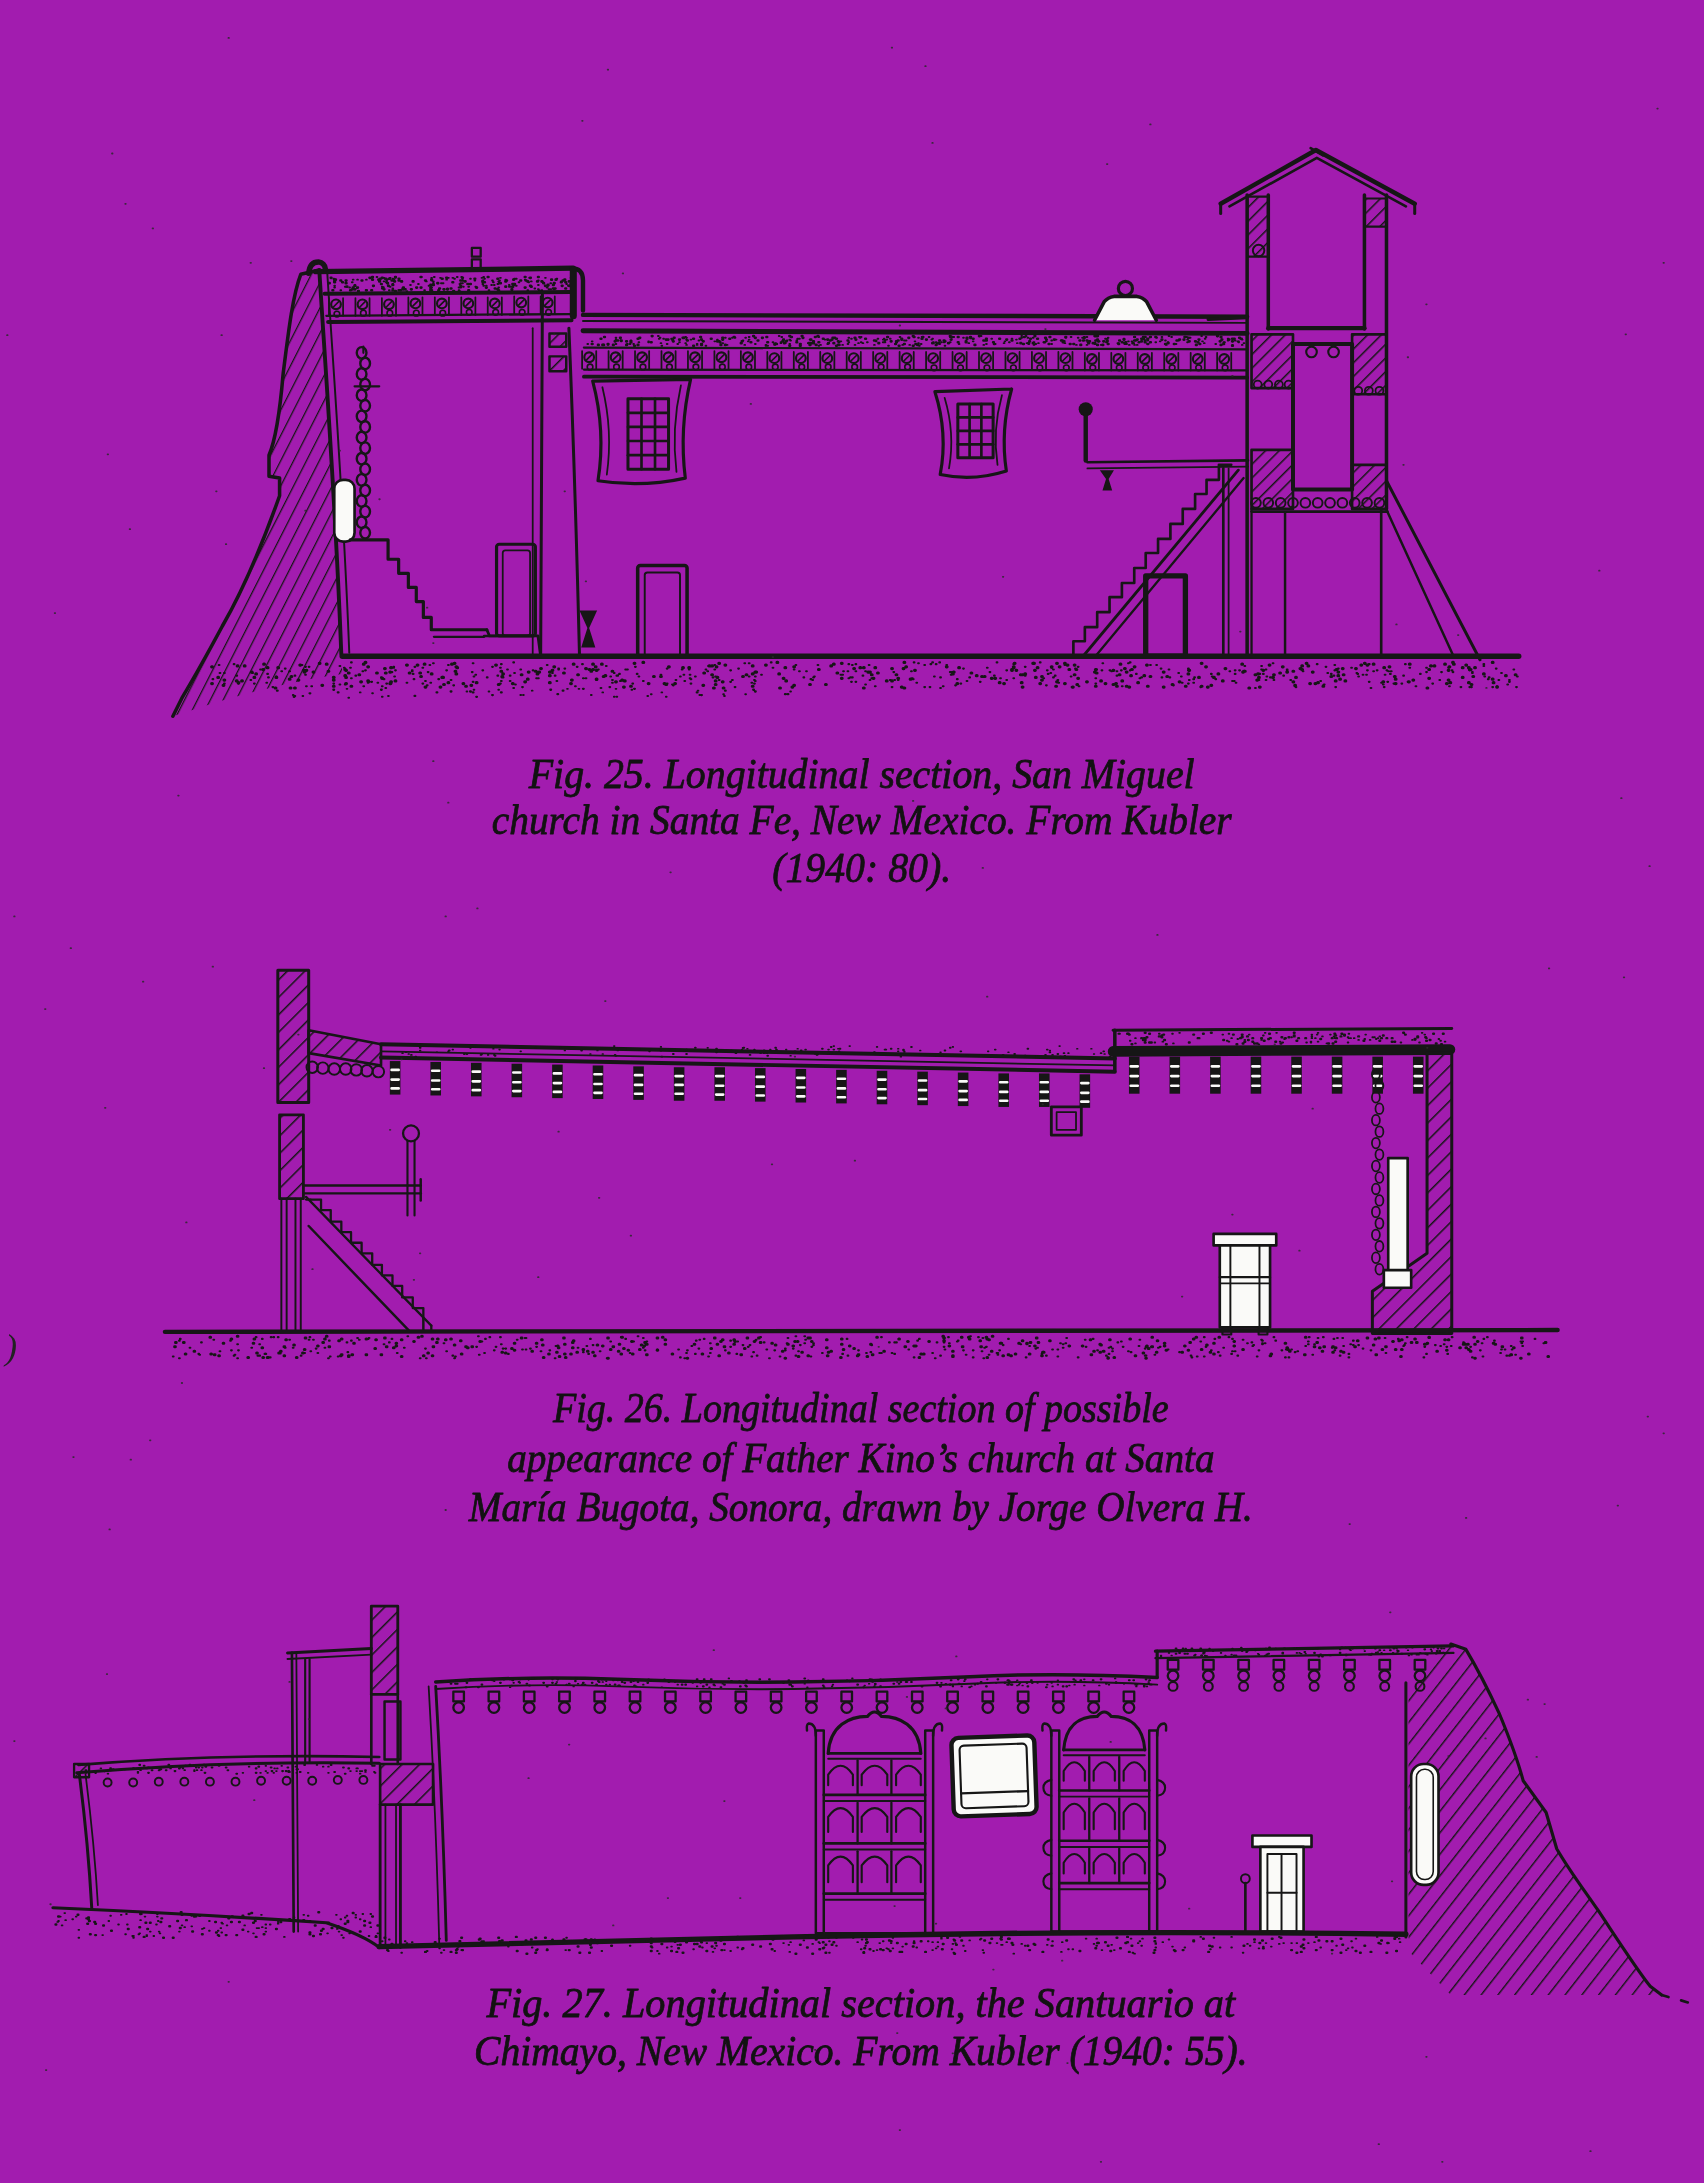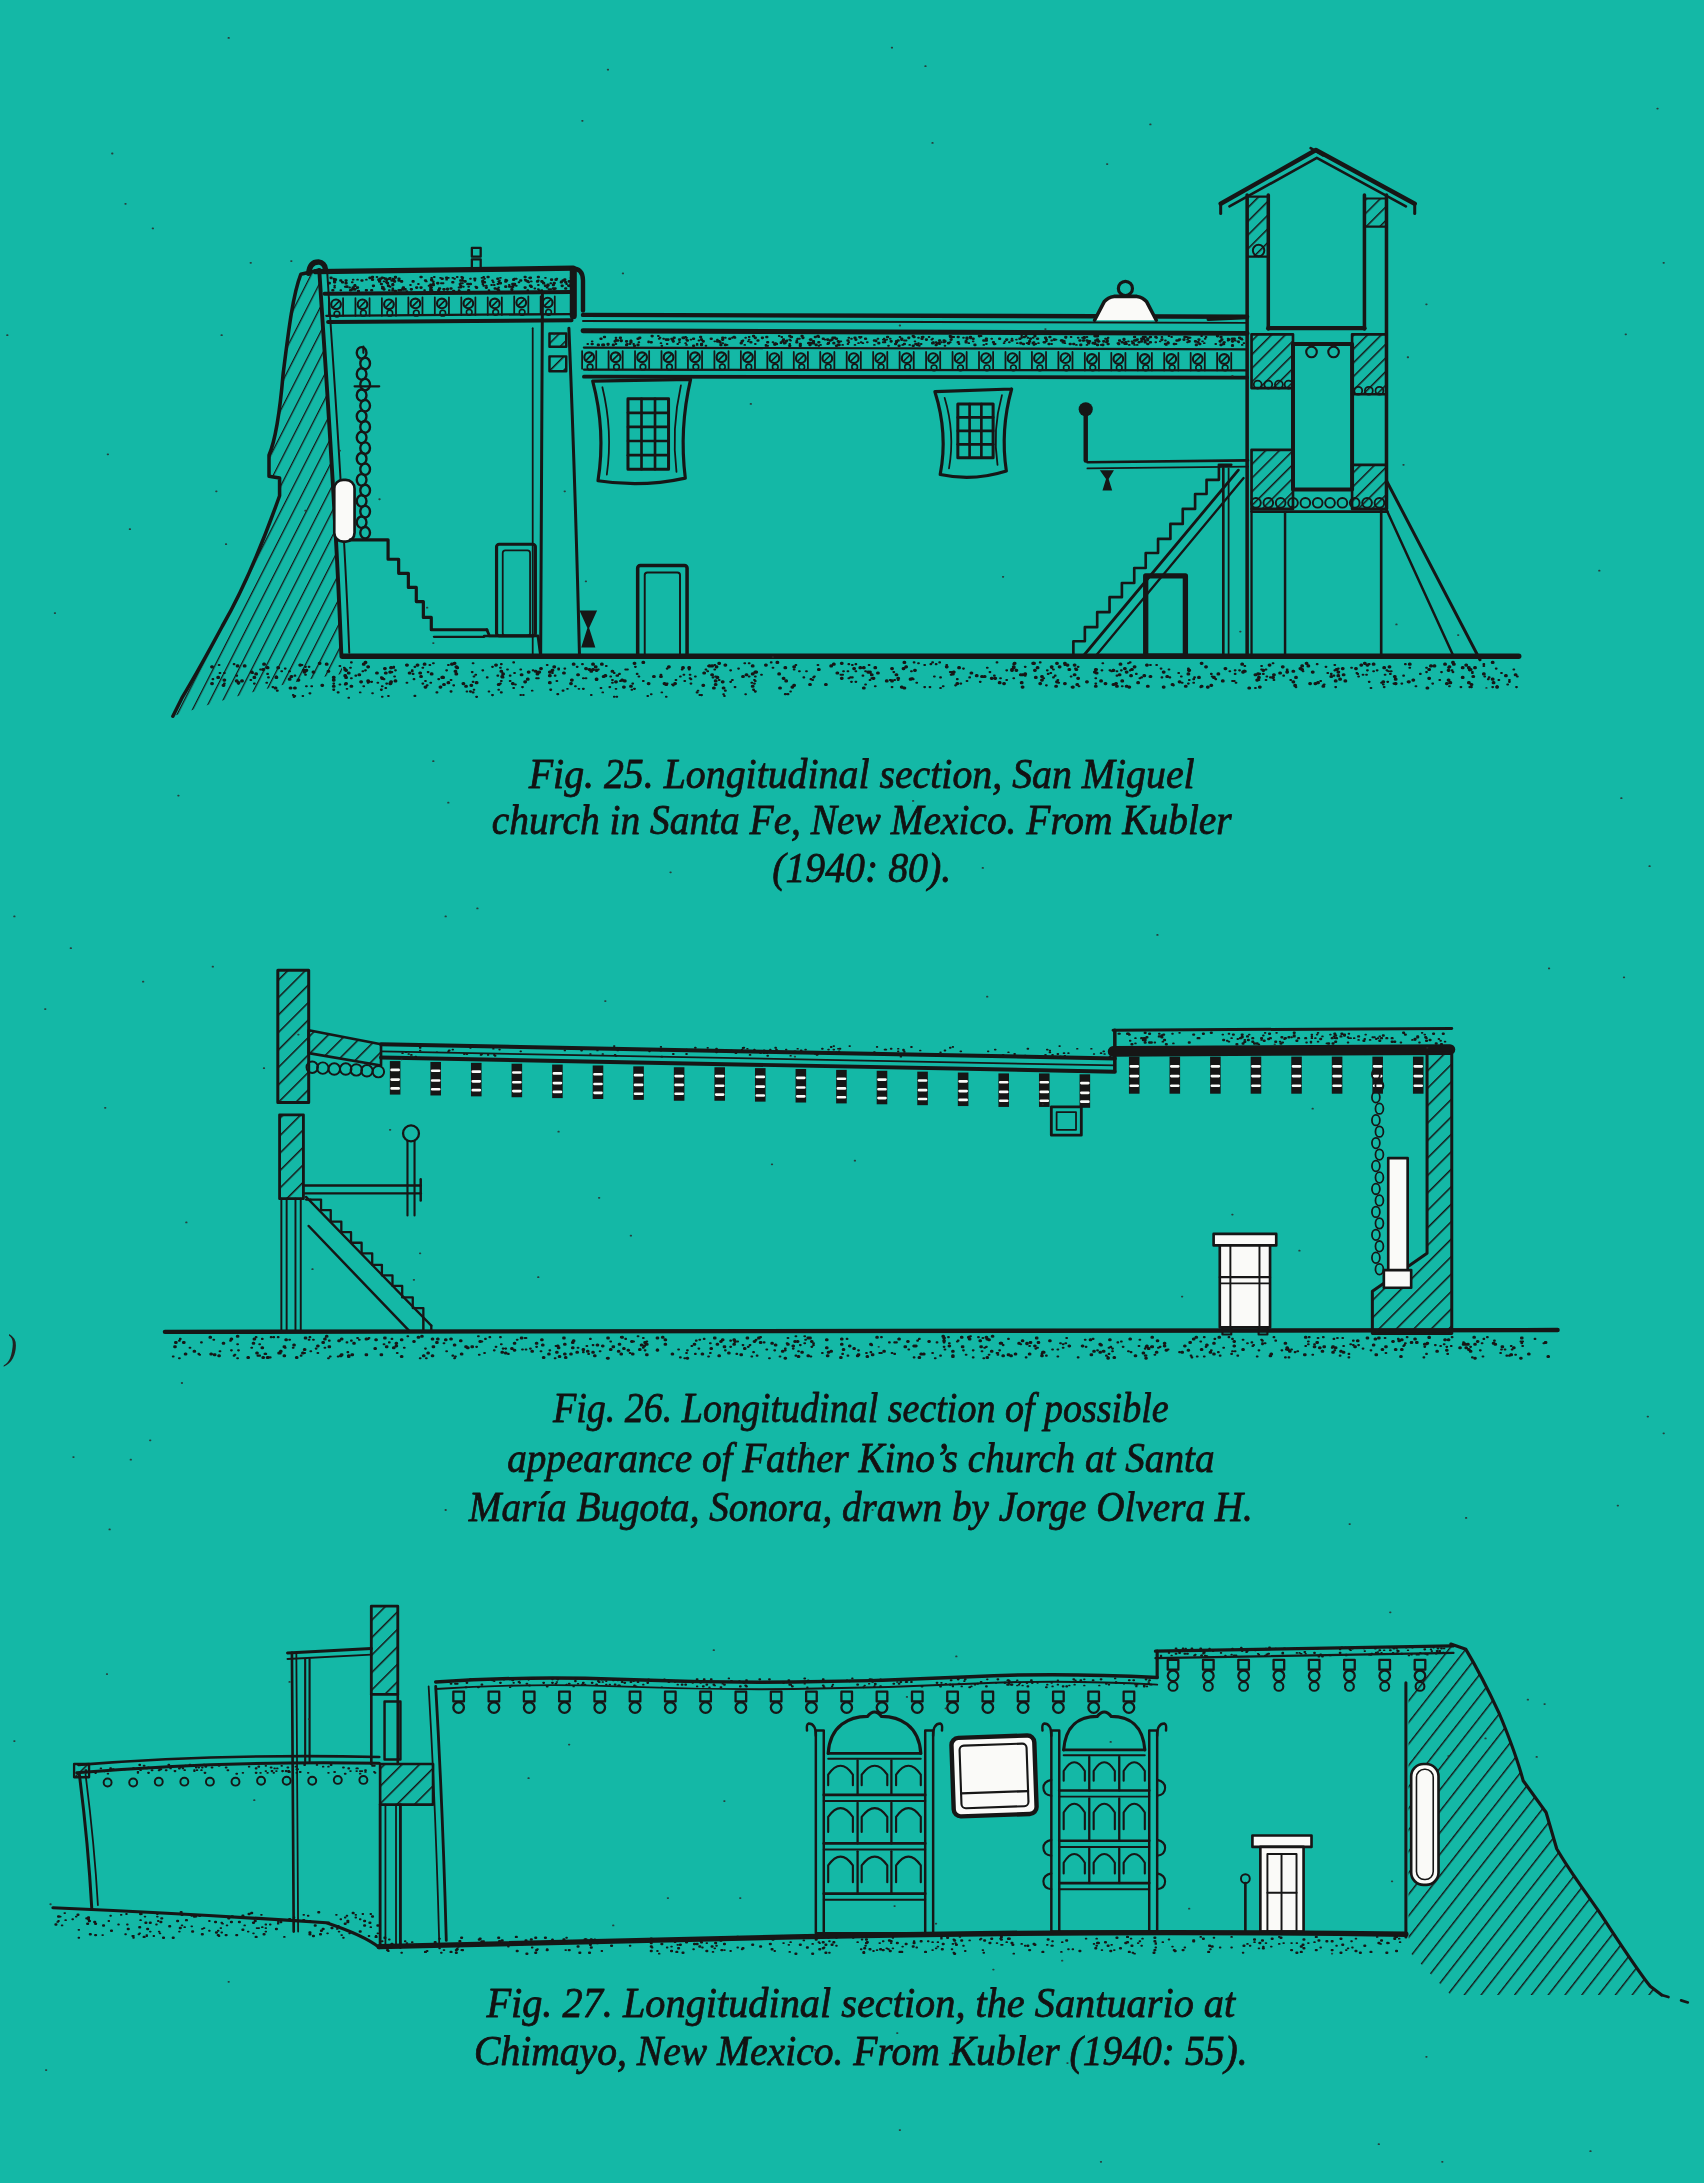--- a/index.html
+++ b/index.html
@@ -1,12 +1,12 @@
 <!DOCTYPE html>
-<html style="font-size:14px"><head><meta charset="utf-8"><style>html,body{margin:0;padding:0;background:#fafaf8;}.pg{position:relative;width:1704px;height:2183px;background:#14b8a6;overflow:hidden;}</style></head><body>
+<html style="font-size:14px"><head><meta charset="utf-8"><style>html,body{margin:0;padding:0;background:#fafaf8;}.pg{position:relative;width:1704px;height:2183px;background:#a21caf;overflow:hidden;}</style></head><body>
 <div class="pg"><svg width="1704" height="2183" viewBox="0 0 1932 2475">
       <defs>
         <pattern id="hillhatch" patternUnits="userSpaceOnUse" width="13" height="13" patternTransform="rotate(27)">
           <line x1="0" y1="0" x2="0" y2="13" stroke="#161616" stroke-width="2.9"></line>
         </pattern>
         <pattern id="hatch45" patternUnits="userSpaceOnUse" width="11" height="11" patternTransform="rotate(45)">
           <line x1="0" y1="0" x2="0" y2="11" stroke="#161616" stroke-width="3.4"></line>
         </pattern>
         <pattern id="hatch45w" patternUnits="userSpaceOnUse" width="14" height="14" patternTransform="rotate(45)">
           <line x1="0" y1="0" x2="0" y2="14" stroke="#161616" stroke-width="3.4"></line>

